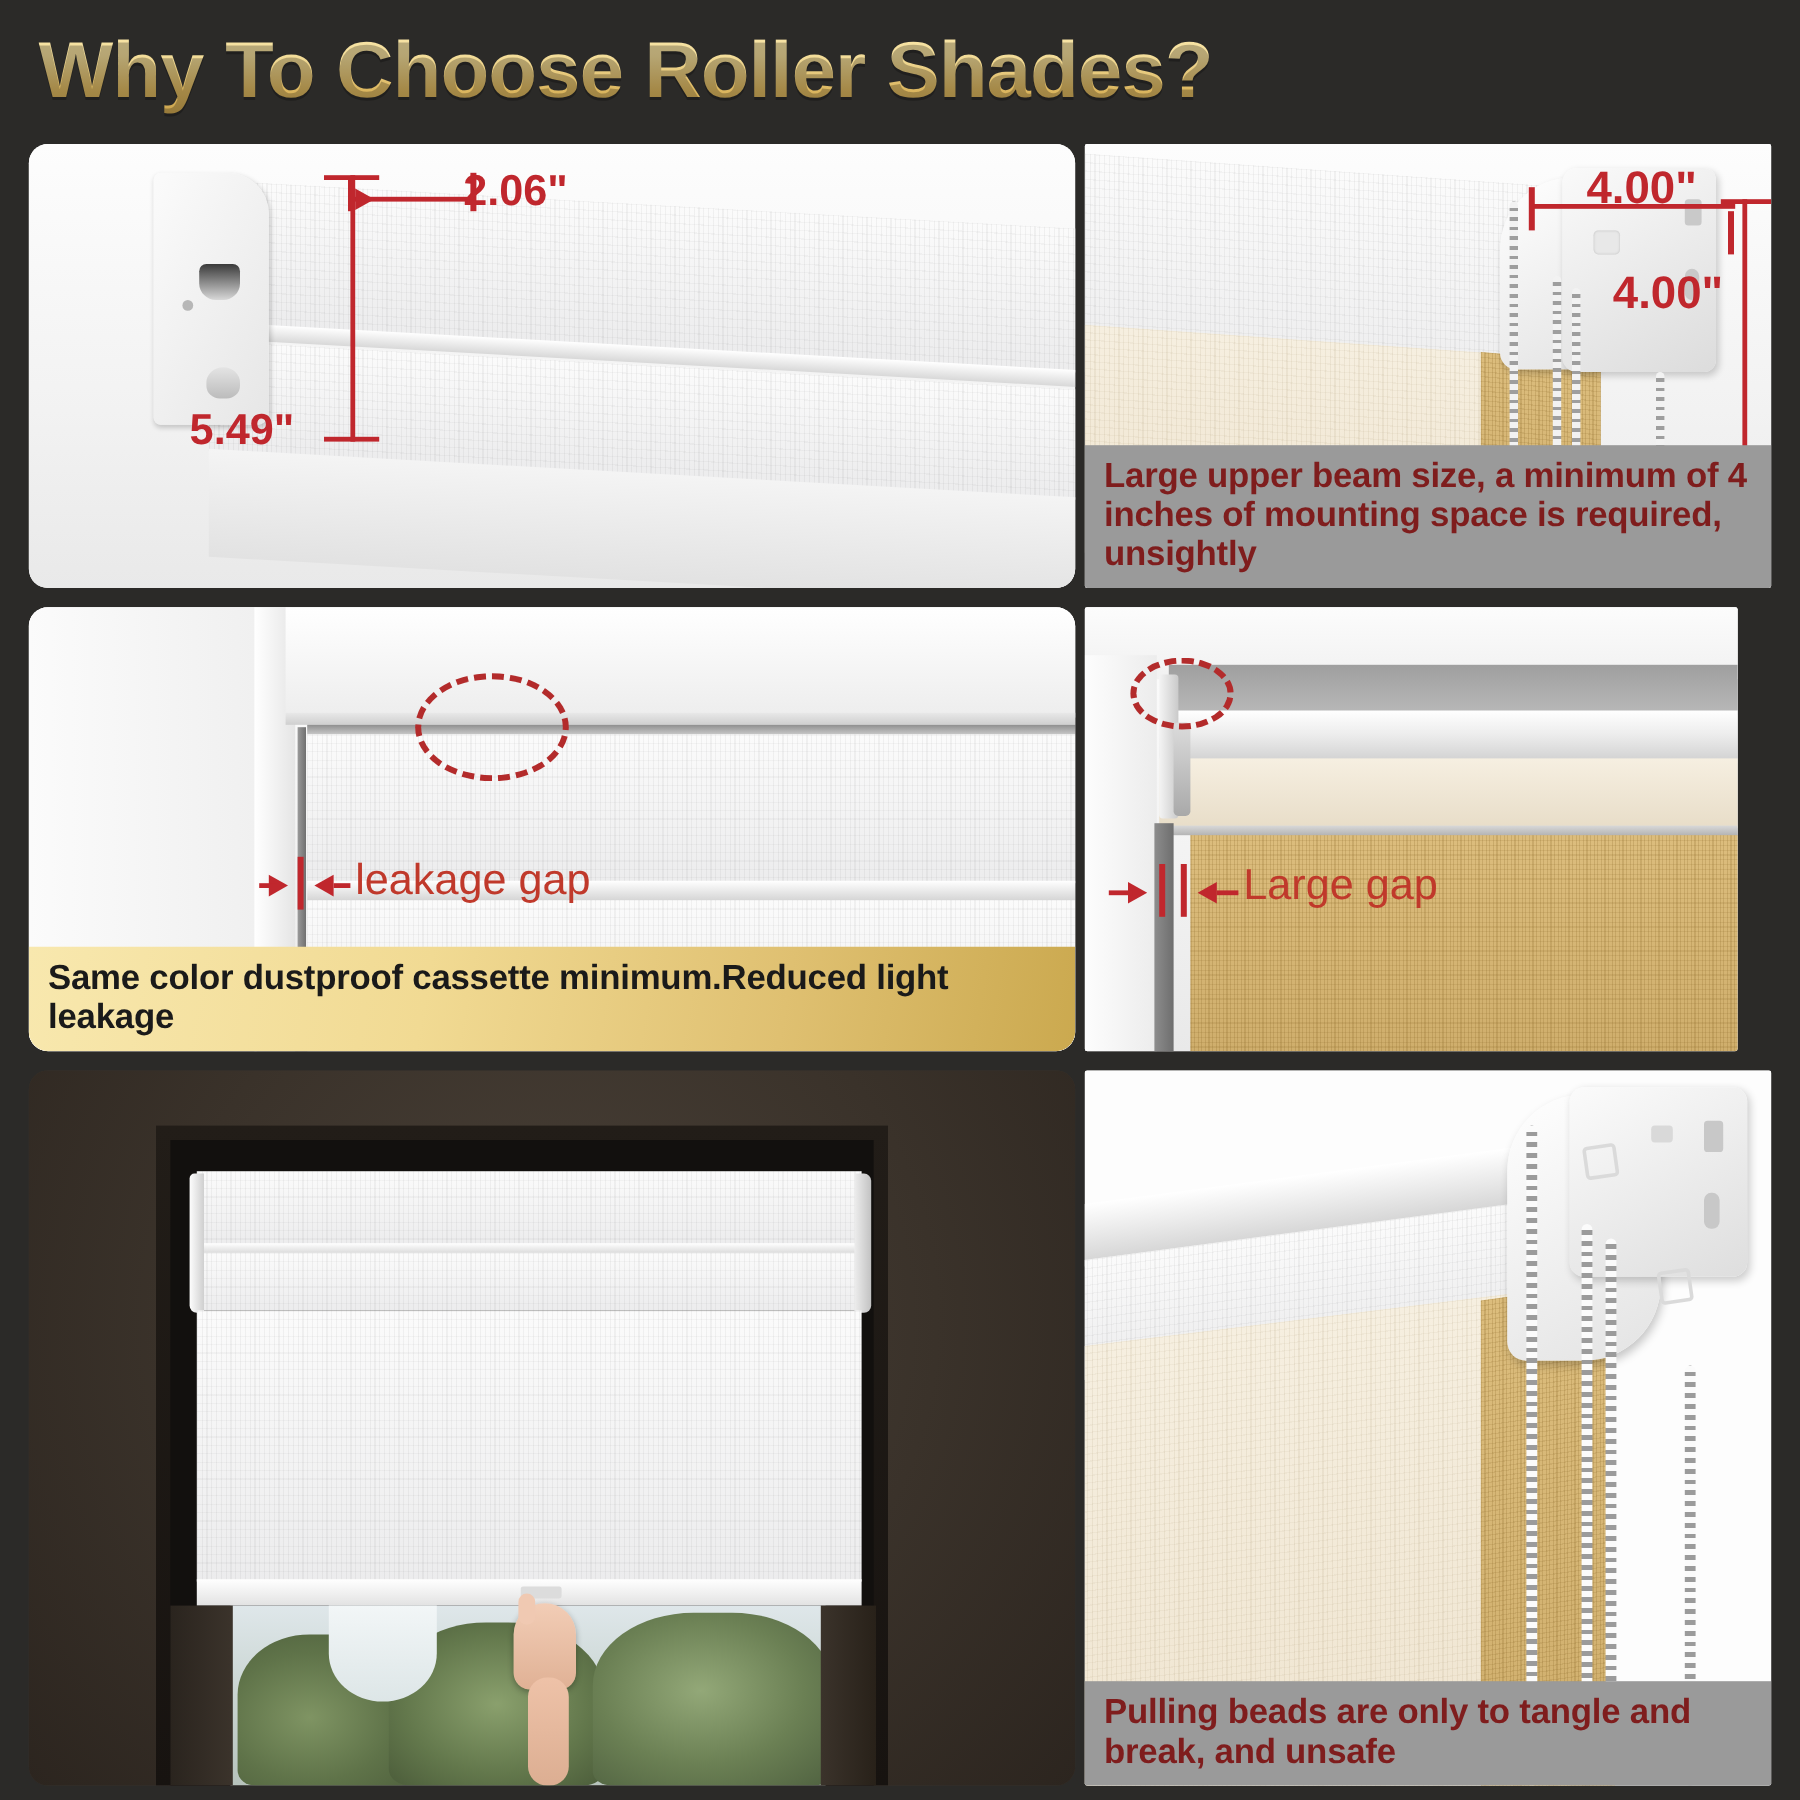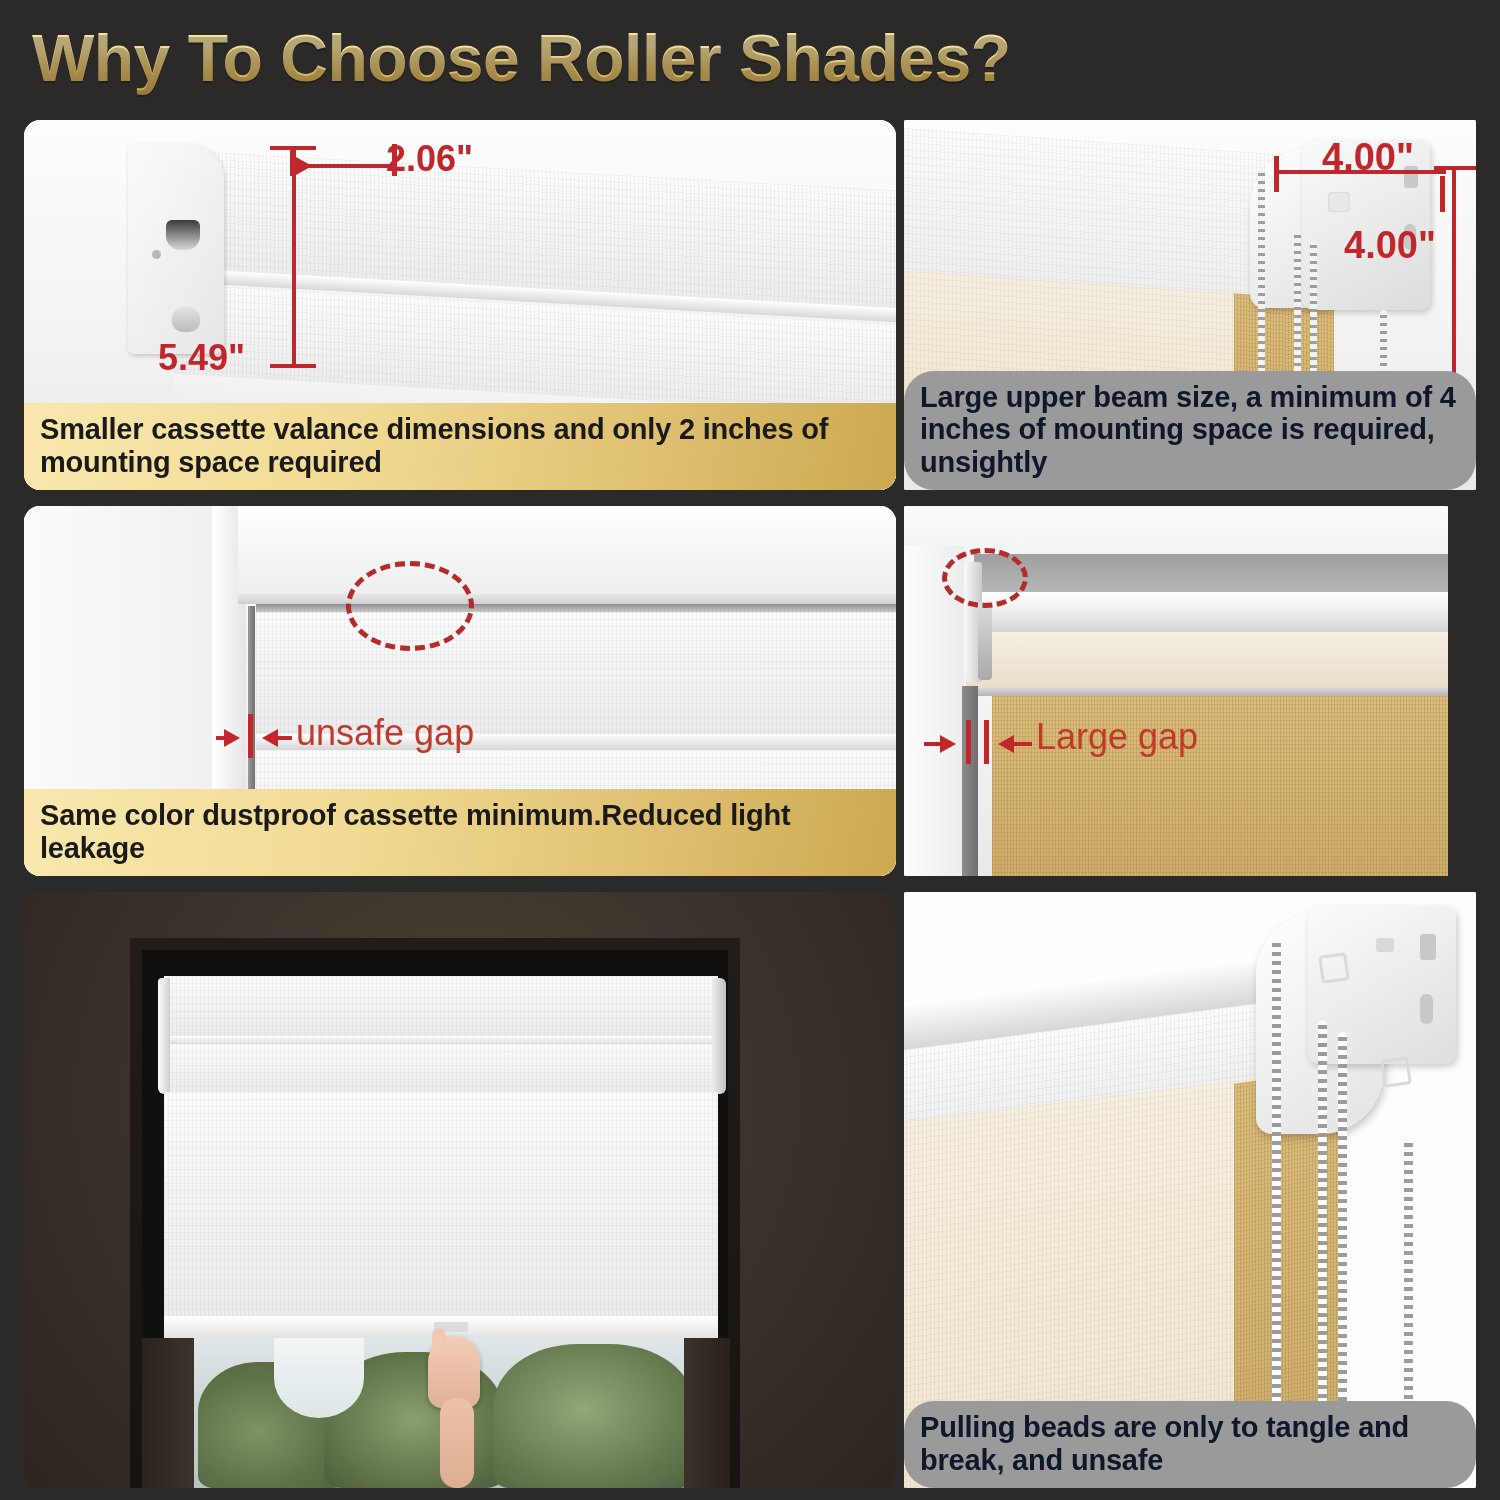--- a/index.html
+++ b/index.html
@@ -41,21 +41,21 @@
     font-size:29px; font-weight:bold; line-height:1.12;
     letter-spacing:-0.2px;
   }
   .caption.good{
     background:linear-gradient(100deg,#f7e6a8 0%,#f2dc98 30%,#e4c濃 50%,#dcbe69 78%,#caa850 100%);
     background:linear-gradient(100deg,#f8e8ae 0%,#f1da93 38%,#dfc071 72%,#cba94f 100%);
     color:#1a1a1a;
     border-bottom-left-radius:16px; border-bottom-right-radius:16px;
   }
   .caption.bad{
-    background:#9a9a9a; color:#0f172a;border-radius:30px;
+    background:#9a9a9a; color:#7f1d1d;
   }
 
   
   .wall-white{ position:absolute; inset:0; background:linear-gradient(180deg,#fdfdfd 0%,#f2f2f2 60%,#e9e9e9 100%); }
 
   
   .fabric-white{
     background:
       repeating-linear-gradient(90deg, rgba(0,0,0,0.045) 0px, rgba(0,0,0,0.045) 1px, rgba(255,255,255,0) 1px, rgba(255,255,255,0) 4px),
       repeating-linear-gradient(180deg, rgba(0,0,0,0.03) 0px, rgba(0,0,0,0.03) 1px, rgba(255,255,255,0) 1px, rgba(255,255,255,0) 7px),
@@ -134,21 +134,20 @@
       <div class="tickbar" style="left:368px; top:24px; height:32px;"></div>
       <div class="arrow-r" style="left:272px; top:37px;"></div>
       <div class="dim-label" style="left:118px; top:198px; font-size:0px;">2.06"</div>
       <div class="dim-label" style="left:362px; top:18px; font-size:36px;">2.06"</div>
 
       <div class="dim-line" style="left:268px; top:26px; width:4px; height:222px;"></div>
       <div class="dim-line" style="left:246px; top:26px; width:46px; height:4px;"></div>
       <div class="dim-line" style="left:246px; top:244px; width:46px; height:4px;"></div>
       <div class="dim-label" style="left:134px; top:217px; font-size:36px;">5.49"</div>
     </div>
-    <div class="caption good">Smaller cassette valance dimensions and only 2 inches of mounting space required</div>
   </div>
 
   <div class="panel right" style="left:904px; top:12px; width:572px; height:370px; background:#fff;">
     <div class="photo">
       <div class="wall-white"></div>
 
       <div style="position:absolute; left:0; top:38px; width:430px; height:182px;
                   transform:skewY(4deg); transform-origin:right top;" class="fabric-white"></div>
 
       <div style="position:absolute; left:0; top:180px; width:420px; height:190px;
@@ -221,21 +220,21 @@
       <div style="position:absolute; left:224px; top:100px; width:7px; height:270px;
                   background:linear-gradient(90deg,#9a9a9a,#707070);"></div>
 
       <div class="ellipse-dash" style="left:322px; top:55px; width:128px; height:90px;"></div>
 
       <div class="arrow-r" style="left:200px; top:223px;"></div>
       <div class="stem" style="left:192px; top:230px; width:14px;"></div>
       <div class="tickbar" style="left:224px; top:208px; height:44px;"></div>
       <div class="arrow-l" style="left:238px; top:223px;"></div>
       <div class="stem" style="left:254px; top:230px; width:14px;"></div>
-      <div class="gap-text" style="left:272px; top:206px; font-size:36px;">unsafe gap</div>
+      <div class="gap-text" style="left:272px; top:206px; font-size:36px;">leakage gap</div>
     </div>
     <div class="caption good">Same color dustproof cassette minimum.Reduced light leakage</div>
   </div>
 
   <div class="panel right" style="left:904px; top:398px; width:544px; height:370px; background:#fff;">
     <div class="photo">
       <div class="wall-white"></div>
       <div style="position:absolute; left:0; top:0; width:572px; height:60px;
                   background:linear-gradient(180deg,#fcfcfc,#f1f1f1);"></div>
 

